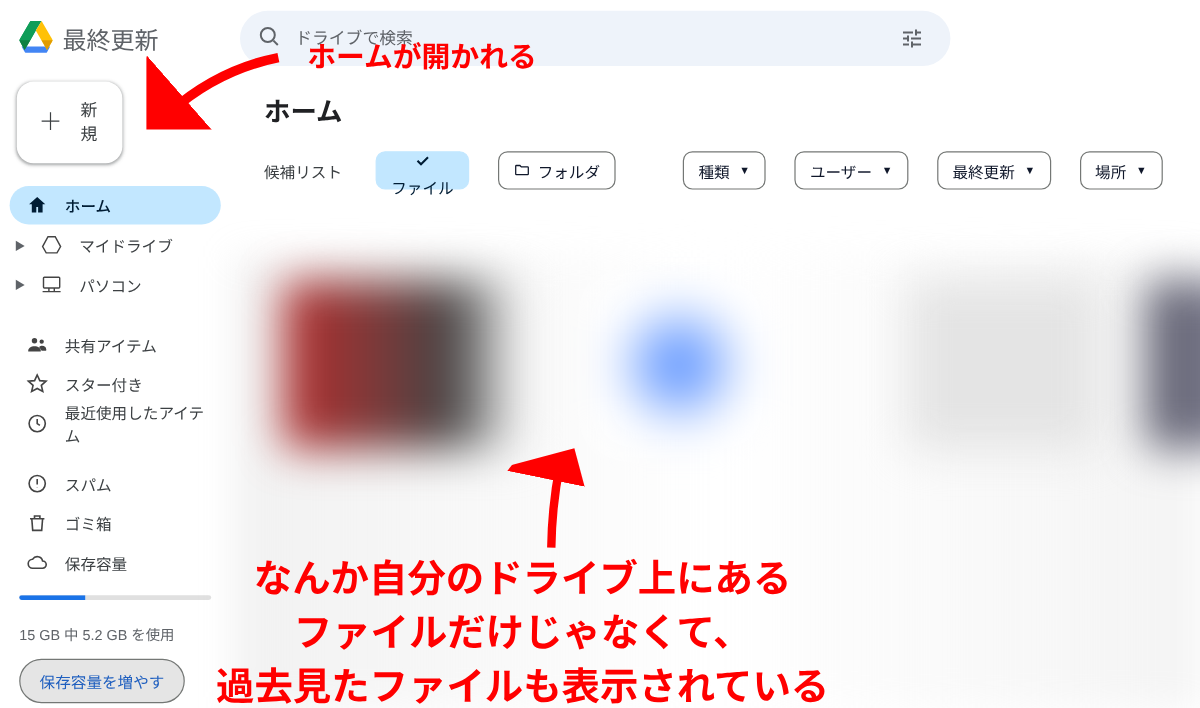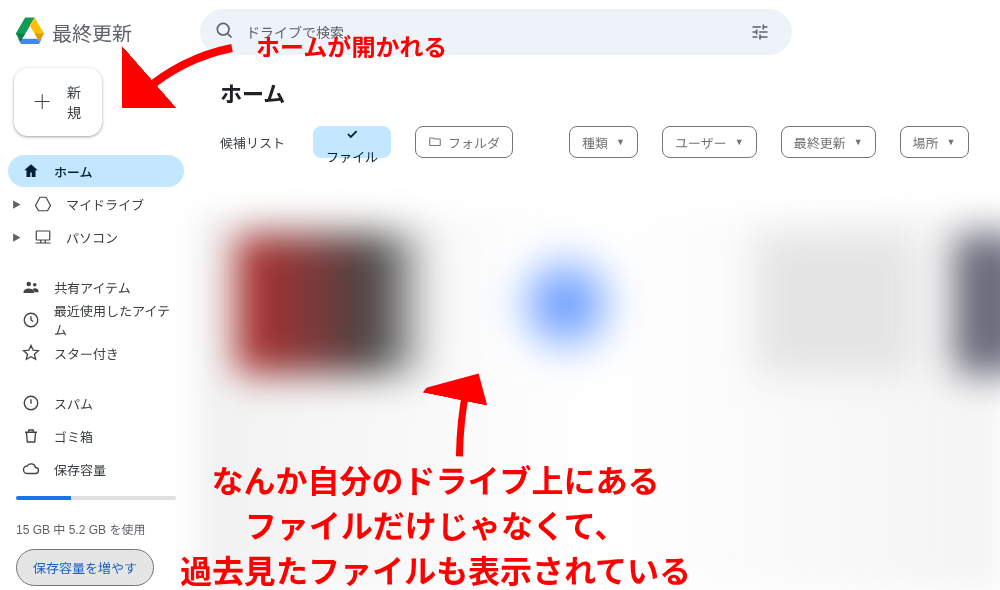--- a/index.html
+++ b/index.html
@@ -39,21 +39,21 @@
     .storage-bar { height: 4px; background: #e0e0e0; border-radius: 2px; overflow: hidden; }
     .storage-fill { height: 100%; background: #1a73e8; width: 34.6%; }
     .storage-text { font-size: 12px; color: #5f6368; margin-top: 20px; }
     .storage-cta { margin-top: 12px; display: inline-block; border: 1px solid #747775; color: #1f5fbf; font-size: 13px; padding: 8px 16px; border-radius: 20px; cursor: pointer; background: #e5e5e5; }
 
     
     .main { flex: 1; padding: 12px 24px 0 24px; position: relative; }
     .page-title { font-size: 22px; color: #202124; margin-bottom: 18px; }
     .filter-row { display: flex; align-items: center; gap: 24px; flex-wrap: wrap; }
     .filter-label { font-size: 13px; color: #3c4043; margin-right: 4px; }
-    .chip { display: inline-flex; align-items: center; gap: 6px; height: 32px; padding: 0 12px; border: 1px solid #747775; border-radius: 8px; font-size: 13px; color: #737373; background: #fff; cursor: pointer; }
+    .chip { display: inline-flex; align-items: center; gap: 6px; height: 32px; padding: 0 12px; border: 1px solid #747775; border-radius: 8px; font-size: 13px; color: #0f172a; background: #fff; cursor: pointer; }
     .chip.selected { background: #c2e7ff; border-color: #c2e7ff; color: #001d35; flex-direction: column; }
     .chip .chip-icon { width: 14px; height: 14px; display: flex; align-items: center; justify-content: center; }
     .chip .caret-down { font-size: 9px; margin-left: 2px; }
 
     .blurred-area { position: absolute; left: 0; right: 0; top: 150px; bottom: 0; background: linear-gradient(90deg, rgba(200,200,200,.25), rgba(255,255,255,.9), rgba(200,200,200,.2)); filter: blur(14px); }
     .blob { position: absolute; border-radius: 8px; filter: blur(18px); }
     .b1 { left: 40px; top: 170px; width: 200px; height: 140px; background: linear-gradient(90deg,#b52e2e 0%,#7a3a3a 40%,#444 70%,#fff 100%); }
     .b2 { left: 300px; top: 170px; width: 140px; height: 140px; background: radial-gradient(circle,#3d7eff 0%, #fff 60%); }
     .b3 { left: 560px; top: 170px; width: 160px; height: 140px; background: #e4e4e4; }
     .b4 { left: 760px; top: 170px; width: 180px; height: 140px; background: linear-gradient(90deg,#556,#ccd); }
@@ -149,33 +149,33 @@
               <circle cx="17" cy="9" r="2.4"></circle>
               <path d="M2 19c0-3 3-5 7-5s7 2 7 5v1H2z"></path>
               <path d="M14 15c1-1 2.4-1.4 3.5-1.4 2.5 0 4.5 1.4 4.5 3.7V19h-5"></path>
             </svg>
         </span>
         <span>共有アイテム</span>
       </div>
       <div class="nav-item">
         <span class="item-icon">
           <svg viewBox="0 0 24 24" width="18" height="18" fill="none" stroke="currentColor" stroke-width="1.8">
+              <path d="M12 2l2.9 6.3 6.9.6-5.2 4.6 1.6 6.8L12 17l-6.2 3.3 1.6-6.8L2.2 8.9l6.9-.6z"></path>
+            </svg>
+        </span>
+        <span>スター付き</span>
+      </div>
+      <div class="nav-item">
+        <span class="item-icon">
+          <svg viewBox="0 0 24 24" width="18" height="18" fill="none" stroke="currentColor" stroke-width="1.8">
               <circle cx="12" cy="12" r="9"></circle>
               <path d="M12 7v5l3 2"></path>
             </svg>
         </span>
         <span>最近使用したアイテム</span>
-      </div>
-      <div class="nav-item">
-        <span class="item-icon">
-          <svg viewBox="0 0 24 24" width="18" height="18" fill="none" stroke="currentColor" stroke-width="1.8">
-              <path d="M12 2l2.9 6.3 6.9.6-5.2 4.6 1.6 6.8L12 17l-6.2 3.3 1.6-6.8L2.2 8.9l6.9-.6z"></path>
-            </svg>
-        </span>
-        <span>スター付き</span>
       </div>
     </div>
 
     <div class="divider-space"></div>
 
     <div class="nav-group">
       <div class="nav-item">
         <span class="item-icon">
           <svg viewBox="0 0 24 24" width="18" height="18" fill="none" stroke="currentColor" stroke-width="1.8">
               <circle cx="12" cy="12" r="9"></circle>

